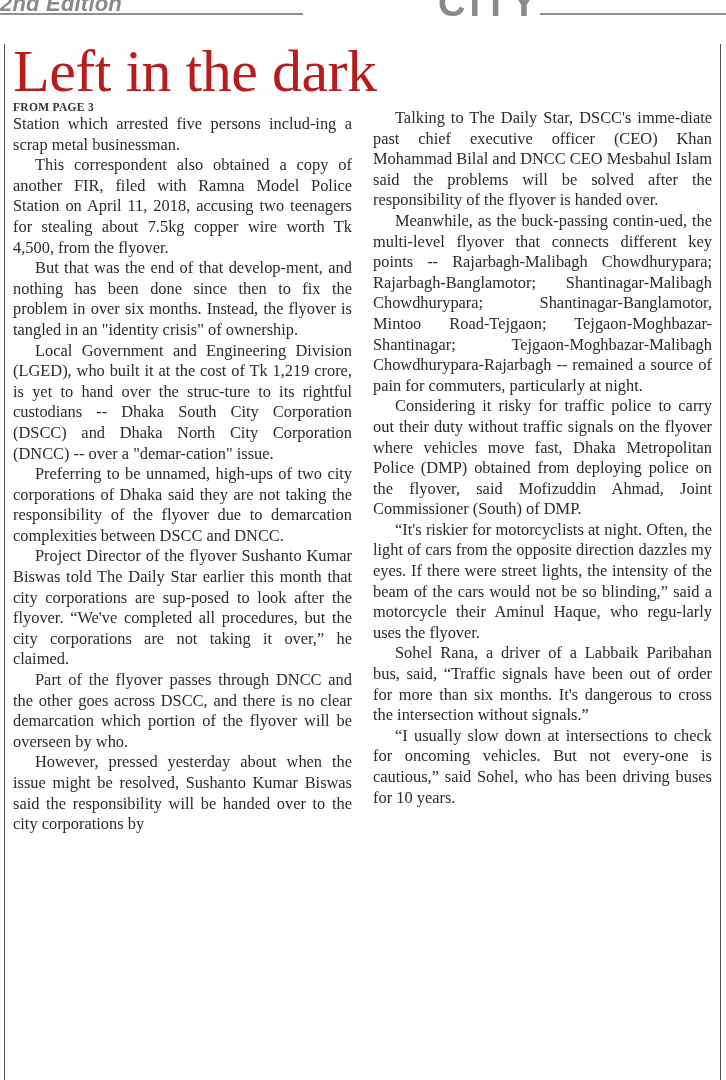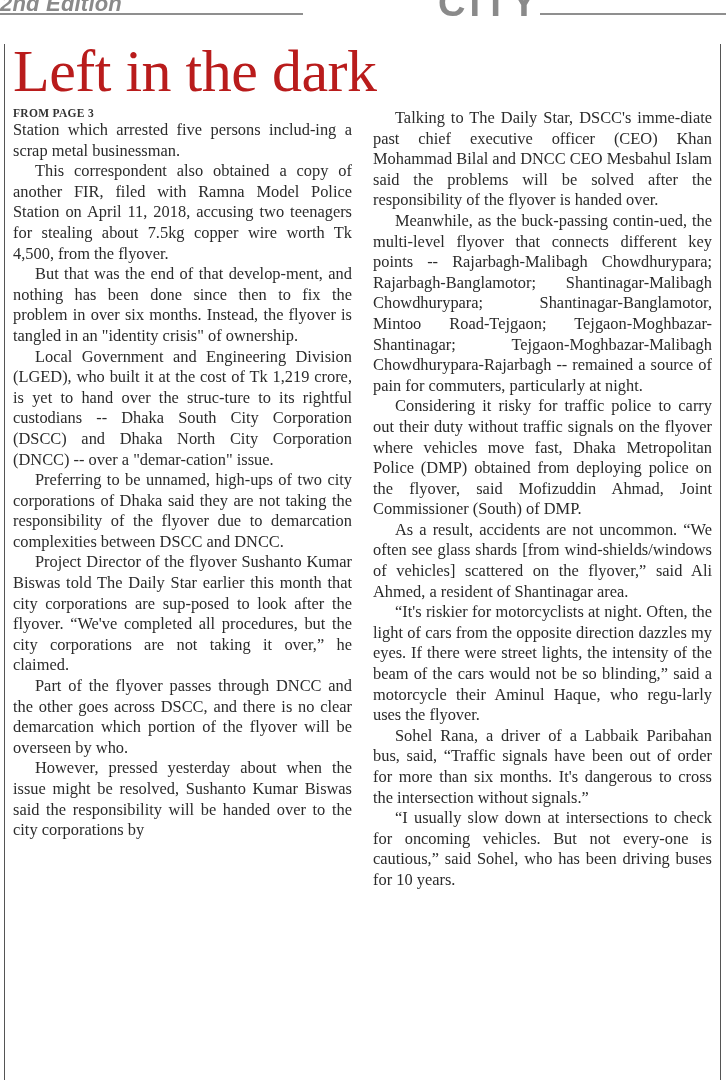--- a/index.html
+++ b/index.html
@@ -5,21 +5,21 @@
   html, body { margin: 0; padding: 0; background: #ffffff; }
   body { width: 726px; height: 1080px; overflow: hidden; position: relative; color: #2b2b2b; }
   .masthead { position: absolute; left: 0; top: 0; width: 608px; height: 30px; }
   .edition { position: absolute; left: 0; top: -9px; font-family: "Liberation Sans", sans-serif; font-style: italic; font-weight: bold; font-size: 22px; color: #8a8a8a; letter-spacing: 0.2px; }
   .rule-left { position: absolute; left: 0; top: 13px; width: 303px; height: 2px; background: #8f8f8f; }
   .section { position: absolute; left: 438px; top: -18px; font-family: "Liberation Sans", sans-serif; font-weight: bold; font-size: 38px; color: #8a8a8a; letter-spacing: 4px; }
   .rule-right { position: absolute; left: 540px; top: 13px; width: 186px; height: 2px; background: #8f8f8f; }
   .frame-left { position: absolute; left: 4px; top: 44px; width: 1px; height: 1036px; background: #555; }
   .frame-right { position: absolute; left: 720px; top: 44px; width: 1px; height: 1036px; background: #555; }
   .headline { position: absolute; left: 13px; top: 38px; margin: 0; font-family: "Liberation Serif", serif; font-weight: normal; font-size: 60px; line-height: 66px; color: #b91c1c; letter-spacing: -0.5px; }
-  .col { position: absolute; top: 104px; font-family: "Liberation Serif", serif; font-size: 16.4px; line-height: 20.6px; color: #2b2b2b; text-align: justify; hyphens: manual; }
+  .col { position: absolute; top: 98px; font-family: "Liberation Serif", serif; font-size: 16.4px; line-height: 20.6px; color: #2b2b2b; text-align: justify; hyphens: manual; }
   .col-1 { left: 13px; width: 339px; }
   .col-2 { left: 373px; width: 339px; top: 108px; }
   .kicker { font-family: "Liberation Serif", serif; font-weight: bold; font-size: 11.5px; line-height: 14px; letter-spacing: 0.3px; color: #333; display: block; margin-top: 2px; margin-bottom: 0; }
   .col p { margin: 0; text-indent: 22px; }
   .col p.cont { text-indent: 0; }
 </style>
 </head>
 <body>
 
 <div class="masthead">
@@ -43,17 +43,16 @@
   <p>Preferring to be unnamed, high-ups of two city corporations of Dhaka said they are not taking the responsibility of the flyover due to demarcation complexities between DSCC and DNCC.</p>
   <p>Project Director of the flyover Sushanto Kumar Biswas told The Daily Star earlier this month that city corporations are sup-posed to look after the flyover. “We've completed all procedures, but the city corporations are not taking it over,” he claimed.</p>
   <p>Part of the flyover passes through DNCC and the other goes across DSCC, and there is no clear demarcation which portion of the flyover will be overseen by who.</p>
   <p>However, pressed yesterday about when the issue might be resolved, Sushanto Kumar Biswas said the responsibility will be handed over to the city corporations by</p>
 </div>
 
 <div class="col col-2">
   <p>Talking to The Daily Star, DSCC's imme-diate past chief executive officer (CEO) Khan Mohammad Bilal and DNCC CEO Mesbahul Islam said the problems will be solved after the responsibility of the flyover is handed over.</p>
   <p>Meanwhile, as the buck-passing contin-ued, the multi-level flyover that connects different key points -- Rajarbagh-Malibagh Chowdhurypara; Rajarbagh-Banglamotor; Shantinagar-Malibagh Chowdhurypara; Shantinagar-Banglamotor, Mintoo Road-Tejgaon; Tejgaon-Moghbazar-Shantinagar; Tejgaon-Moghbazar-Malibagh Chowdhurypara-Rajarbagh -- remained a source of pain for commuters, particularly at night.</p>
   <p>Considering it risky for traffic police to carry out their duty without traffic signals on the flyover where vehicles move fast, Dhaka Metropolitan Police (DMP) obtained from deploying police on the flyover, said Mofizuddin Ahmad, Joint Commissioner (South) of DMP.</p>
-  <p>As a result, accidents are not uncommon. “We often see glass shards [from wind-shields/windows of vehicles] scattered on the flyover,” said Ali Ahmed, a resident of Shantinagar area.</p>
   <p>“It's riskier for motorcyclists at night. Often, the light of cars from the opposite direction dazzles my eyes. If there were street lights, the intensity of the beam of the cars would not be so blinding,” said a motorcycle their Aminul Haque, who regu-larly uses the flyover.</p>
   <p>Sohel Rana, a driver of a Labbaik Paribahan bus, said, “Traffic signals have been out of order for more than six months. It's dangerous to cross the intersection without signals.”</p>
   <p>“I usually slow down at intersections to check for oncoming vehicles. But not every-one is cautious,” said Sohel, who has been driving buses for 10 years.</p>
 </div>
 
 </body></html>

